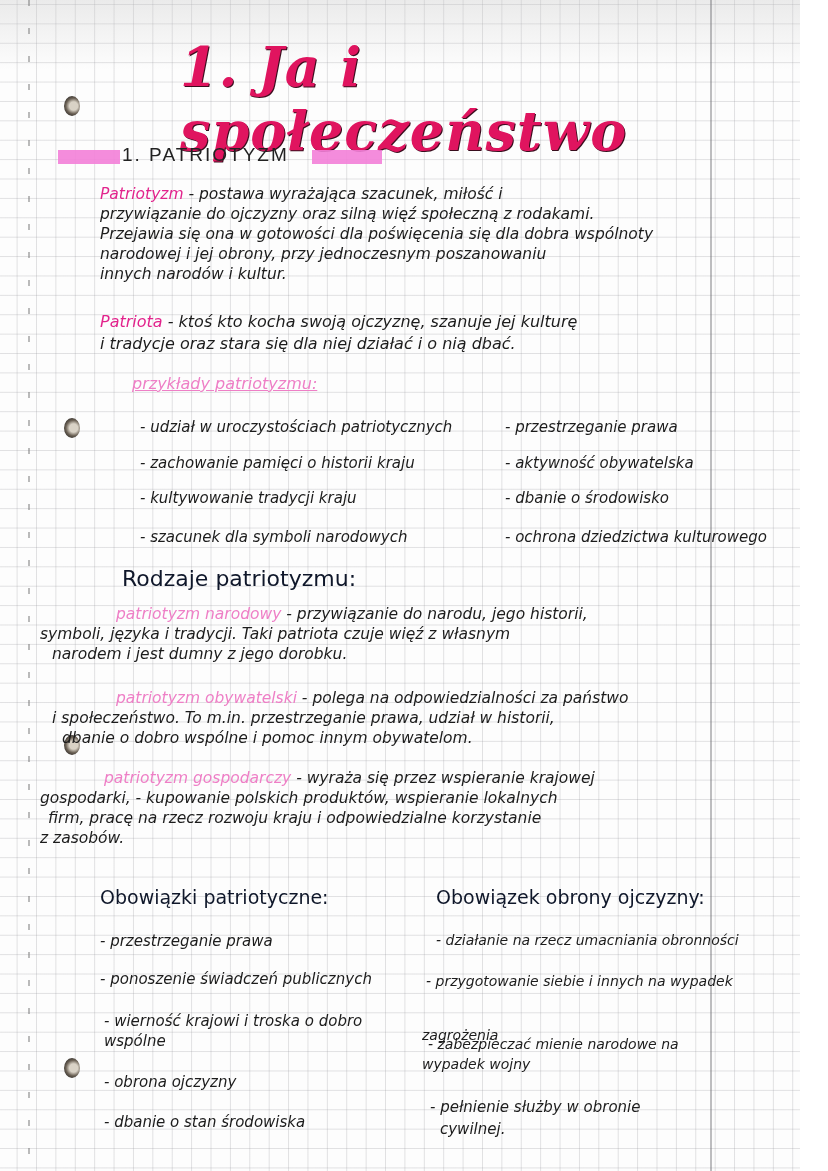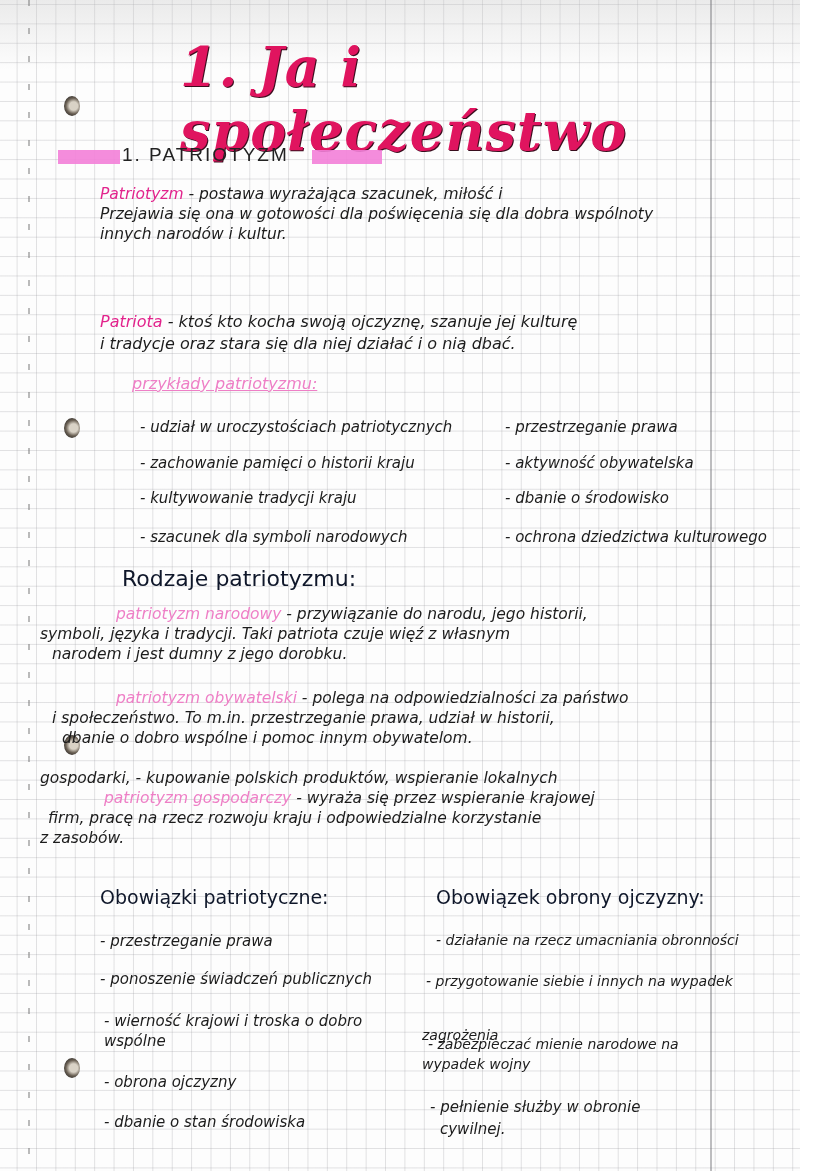--- a/index.html
+++ b/index.html
@@ -64,21 +64,23 @@
 <div class="hole" style="left:64px; top:1058px;"></div>
 
 <div class="title">1. Ja i społeczeństwo</div>
 
 <div class="section-bar" style="left:58px; width:62px;"></div>
 <div class="section-title">1. PATRIOTYZM</div>
 <div class="section-bar" style="left:312px; width:70px;"></div>
 
 <div class="block hand" style="left:100px; top:184px; width:620px;">
   <div><span class="pink">Patriotyzm</span><span> - postawa wyrażająca szacunek, miłość i</span></div>
+  <div>przywiązanie do ojczyzny oraz silną więź społeczną z rodakami.</div>
   <div>Przejawia się ona w gotowości dla poświęcenia się dla dobra wspólnoty</div>
+  <div>narodowej i jej obrony, przy jednoczesnym poszanowaniu</div>
   <div>innych narodów i kultur.</div>
 </div>
 
 <div class="block hand" style="left:100px; top:311px; width:620px; font-size:16px; line-height:22px;">
   <div><span class="pink">Patriota</span><span> - ktoś kto kocha swoją ojczyznę, szanuje jej kulturę</span></div>
   <div>i tradycje oraz stara się dla niej działać i o nią dbać.</div>
 </div>
 
 <div class="list-item hand pink-light sub-pink" style="left:132px; top:374px;text-decoration:underline;">przykłady patriotyzmu:</div>
 <div class="list-item hand" style="left:140px; top:418px;">- udział w uroczystościach patriotycznych</div>
@@ -98,22 +100,22 @@
   <div style="padding-left:12px;">narodem i jest dumny z jego dorobku.</div>
 </div>
 
 <div class="block hand" style="left:52px; top:688px; width:670px;">
   <div style="padding-left:64px;"><span class="pink-light">patriotyzm obywatelski</span><span> - polega na odpowiedzialności za państwo</span></div>
   <div>i społeczeństwo. To m.in. przestrzeganie prawa, udział w historii,</div>
   <div style="padding-left:10px;">dbanie o dobro wspólne i pomoc innym obywatelom.</div>
 </div>
 
 <div class="block hand" style="left:40px; top:768px; width:690px;">
+  <div style="padding-left:64px;"><span class="pink-light">patriotyzm gospodarczy</span><span> - wyraża się przez wspieranie krajowej</span></div>
   <div>gospodarki, - kupowanie polskich produktów, wspieranie lokalnych</div>
-  <div style="padding-left:64px;"><span class="pink-light">patriotyzm gospodarczy</span><span> - wyraża się przez wspieranie krajowej</span></div>
   <div style="padding-left:8px;">firm, pracę na rzecz rozwoju kraju i odpowiedzialne korzystanie</div>
   <div>z zasobów.</div>
 </div>
 
 <div class="heading-pink" style="left:100px; top:886px; font-size:19px;">Obowiązki patriotyczne:</div>
 <div class="list-item hand" style="left:100px; top:932px;">- przestrzeganie prawa</div>
 <div class="list-item hand" style="left:100px; top:970px;">- ponoszenie świadczeń publicznych</div>
 <div class="list-item hand" style="left:104px; top:1012px;">- wierność krajowi i troska o dobro</div>
 <div class="list-item hand" style="left:104px; top:1032px;">wspólne</div>
 <div class="list-item hand" style="left:104px; top:1073px;">- obrona ojczyzny</div>

